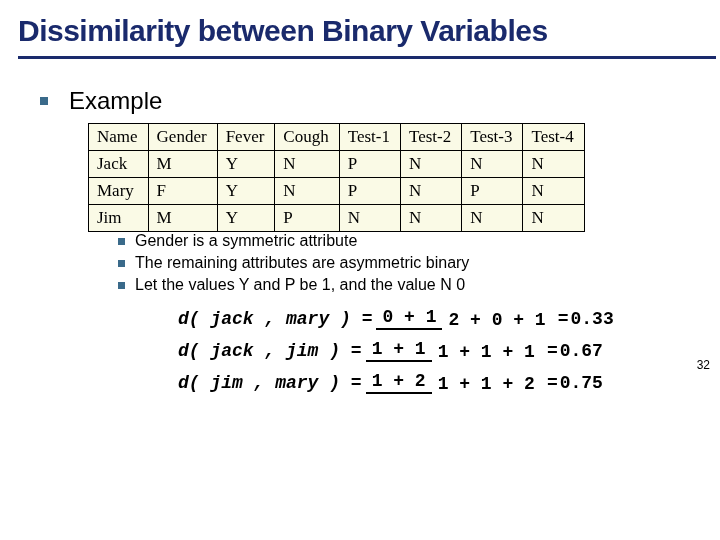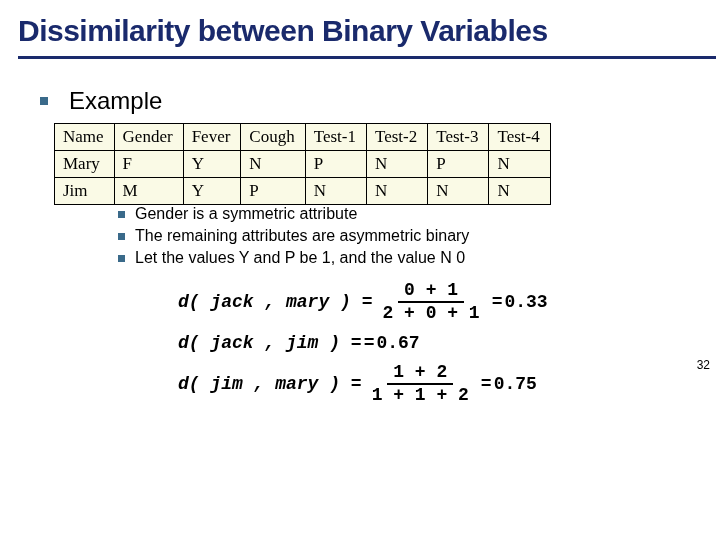--- a/index.html
+++ b/index.html
@@ -40,21 +40,21 @@
     width: 8px;
     height: 8px;
     background: #3a6a8a;
     flex: 0 0 auto;
   }
   .bullet-text {
     font-size: 24px;
     color: #000;
   }
   .table-wrap {
-    margin-left: 36px;
+    margin-left: 70px;
     margin-top: 8px;
   }
   table.data {
     border-collapse: collapse;
     background: #fafae6;
     font-family: "Times New Roman", Times, serif;
     font-size: 17px;
   }
   table.data th, table.data td {
     border: 1px solid #000;
@@ -98,22 +98,22 @@
     margin-bottom: 10px;
     font-weight: bold;
     font-style: italic;
     font-family: Liberation Mono, monospace;
   }
   .eq .lhs {
     white-space: nowrap;
   }
   .eq .frac {
     display: inline-flex;
-    flex-direction: column;
-    align-items: center;
+    flex-direction: row;
+    align-items: flex-end;
     line-height: 1.05;
     font-style: normal;
     font-weight: bold;
     margin: 0 4px;
   }
   .eq .frac .num {
     border-bottom: 2px solid #000;
     padding: 0 6px 1px 6px;
   }
   .eq .frac .den {
@@ -157,20 +157,30 @@
           <th>Fever</th>
           <th>Cough</th>
           <th>Test-1</th>
           <th>Test-2</th>
           <th>Test-3</th>
           <th>Test-4</th>
         </tr>
       </thead>
       <tbody>
         <tr>
+          <td>Jack</td>
+          <td>M</td>
+          <td>Y</td>
+          <td>N</td>
+          <td>P</td>
+          <td>N</td>
+          <td>N</td>
+          <td>N</td>
+        </tr>
+        <tr>
           <td>Mary</td>
           <td>F</td>
           <td>Y</td>
           <td>N</td>
           <td>P</td>
           <td>N</td>
           <td>P</td>
           <td>N</td>
         </tr>
         <tr>
@@ -209,20 +219,24 @@
       <span class="frac">
         <span class="num">0 + 1</span>
         <span class="den">2 + 0 + 1</span>
       </span>
       <span class="eqsym">=</span>
       <span class="rhs">0.33</span>
     </div>
 
     <div class="eq">
       <span class="lhs">d( jack , jim ) =</span>
+      <span class="frac">
+        <span class="num">1 + 1</span>
+        <span class="den">1 + 1 + 1</span>
+      </span>
       <span class="eqsym">=</span>
       <span class="rhs">0.67</span>
     </div>
 
     <div class="eq">
       <span class="lhs">d( jim , mary ) =</span>
       <span class="frac">
         <span class="num">1 + 2</span>
         <span class="den">1 + 1 + 2</span>
       </span>

